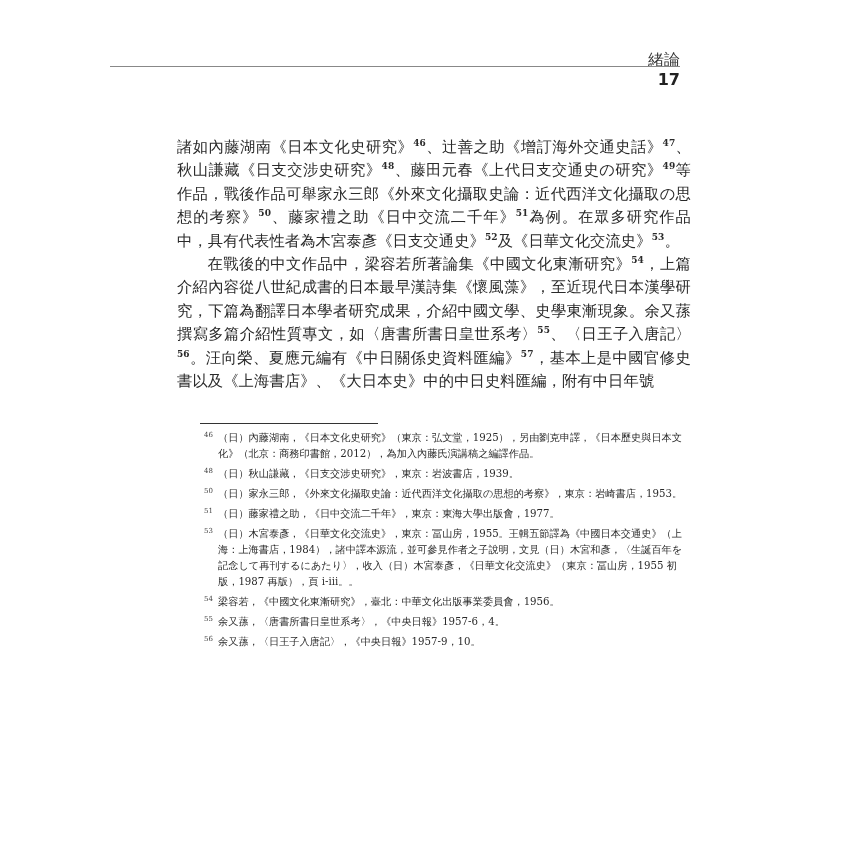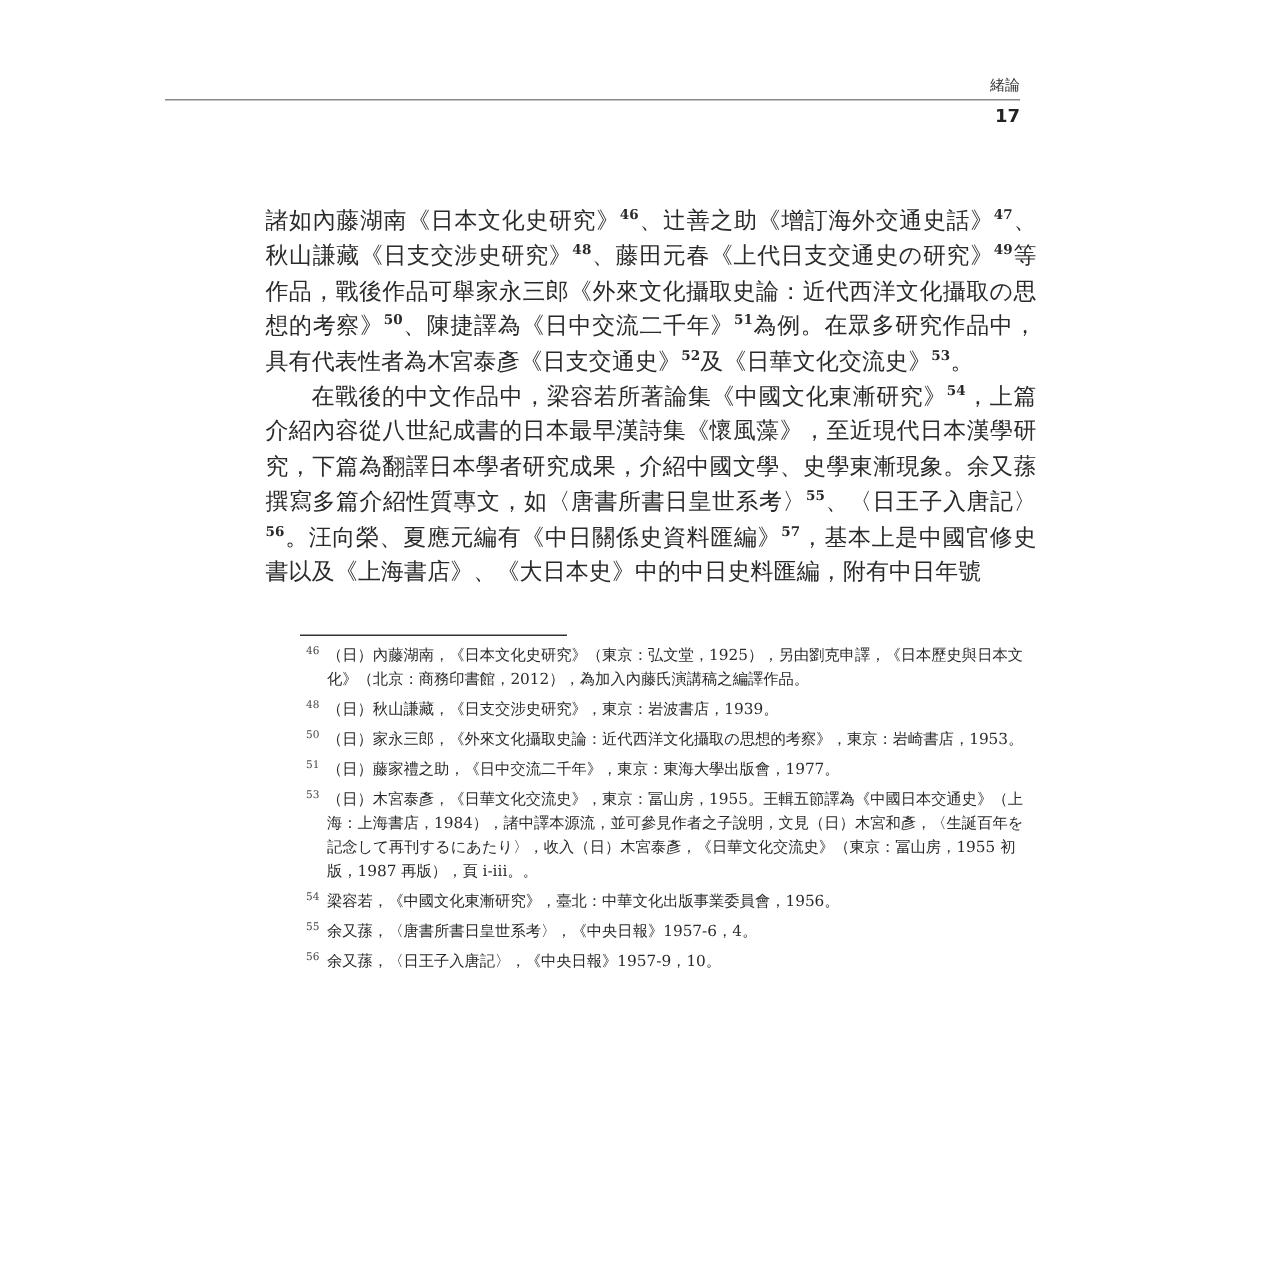--- a/index.html
+++ b/index.html
@@ -1,23 +1,23 @@
 <!DOCTYPE html>
 <html><head>
 <meta charset="utf-8">
 <style>
   html, body { margin: 0; padding: 0; background: #ffffff; }
   body { width: 850px; height: 850px; position: relative; overflow: hidden;
          font-family: "DejaVu Serif", "Liberation Serif", serif; color: #222; }
   .running-title { position: absolute; top: 50px; left: 600px; width: 80px; text-align: right;
-                   font-family: "DejaVu Sans", sans-serif; font-size: 10px; color: #333; }
+                   font-family: "DejaVu Sans", sans-serif; font-size: 16px; color: #333; }
   .header-rule { position: absolute; top: 66px; left: 110px; width: 570px; height: 0;
                  border-top: 1.5px solid #888; }
   .page-number { position: absolute; top: 70px; left: 600px; width: 80px; text-align: right;
-                 font-family: "DejaVu Sans", sans-serif; font-weight: bold; font-size: 12px; color: #222; }
+                 font-family: "DejaVu Sans", sans-serif; font-weight: bold; font-size: 16px; color: #222; }
   .body-text { position: absolute; top: 136px; left: 177px; width: 514px; }
   .para { margin: 0; font-size: 15.3px; line-height: 23.4px; letter-spacing: 0.1px;
           text-align: justify; color: #2a2a2a; }
   .para.indent { text-indent: 2em; }
   sup { font-size: 9px; line-height: 0; vertical-align: 6px; font-weight: bold; }
   .fn-rule { position: absolute; top: 423px; left: 200px; width: 178px; height: 0;
              border-top: 1.5px solid #333; }
   .footnotes { position: absolute; top: 430px; left: 204px; width: 486px; }
   .footnote { font-size: 10.2px; line-height: 16px; margin: 0 0 4px 0; color: #2a2a2a;
               padding-left: 14px; text-indent: -14px; }
@@ -25,21 +25,21 @@
             vertical-align: 4px; line-height: 0; color: #444; }
 </style>
 </head>
 <body>
 
 <div class="running-title">緒論</div>
 <div class="header-rule"></div>
 <div class="page-number">17</div>
 
 <div class="body-text">
-  <p class="para"><span>諸如內藤湖南《日本文化史研究》</span><sup>46</sup><span>、辻善之助《增訂海外交通史話》</span><sup>47</sup><span>、秋山謙藏《日支交涉史研究》</span><sup>48</sup><span>、藤田元春《上代日支交通史の研究》</span><sup>49</sup><span>等作品，戰後作品可舉家永三郎《外來文化攝取史論：近代西洋文化攝取の思想的考察》</span><sup>50</sup><span>、陳捷譯為《日中交流二千年》</span><sup>51</sup><span>為例。在眾多研究作品中，具有代表性者為木宮泰彥《日支交通史》</span><sup>52</sup><span>及《日華文化交流史》</span><sup>53</sup><span>。</span></p>
+  <p class="para"><span>諸如內藤湖南《日本文化史研究》</span><sup>46</sup><span>、辻善之助《增訂海外交通史話》</span><sup>47</sup><span>、秋山謙藏《日支交涉史研究》</span><sup>48</sup><span>、藤田元春《上代日支交通史の研究》</span><sup>49</sup><span>等作品，戰後作品可舉家永三郎《外來文化攝取史論：近代西洋文化攝取の思想的考察》</span><sup>50</sup><span>、藤家禮之助《日中交流二千年》</span><sup>51</sup><span>為例。在眾多研究作品中，具有代表性者為木宮泰彥《日支交通史》</span><sup>52</sup><span>及《日華文化交流史》</span><sup>53</sup><span>。</span></p>
   <p class="para indent"><span>在戰後的中文作品中，梁容若所著論集《中國文化東漸研究》</span><sup>54</sup><span>，上篇介紹內容從八世紀成書的日本最早漢詩集《懷風藻》，至近現代日本漢學研究，下篇為翻譯日本學者研究成果，介紹中國文學、史學東漸現象。余又蓀撰寫多篇介紹性質專文，如〈唐書所書日皇世系考〉</span><sup>55</sup><span>、〈日王子入唐記〉</span><sup>56</sup><span>。汪向榮、夏應元編有《中日關係史資料匯編》</span><sup>57</sup><span>，基本上是中國官修史書以及《上海書店》、《大日本史》中的中日史料匯編，附有中日年號</span></p>
 </div>
 
 <div class="fn-rule"></div>
 <div class="footnotes" id="footnotes">
     <p class="footnote"><span class="fn-num">46</span><span>（日）內藤湖南，《日本文化史研究》（東京：弘文堂，1925），另由劉克申譯，《日本歷史與日本文化》（北京：商務印書館，2012），為加入內藤氏演講稿之編譯作品。</span></p>
     <p class="footnote"><span class="fn-num">48</span><span>（日）秋山謙藏，《日支交涉史研究》，東京：岩波書店，1939。</span></p>
     <p class="footnote"><span class="fn-num">50</span><span>（日）家永三郎，《外來文化攝取史論：近代西洋文化攝取の思想的考察》，東京：岩崎書店，1953。</span></p>
     <p class="footnote"><span class="fn-num">51</span><span>（日）藤家禮之助，《日中交流二千年》，東京：東海大學出版會，1977。</span></p>
     <p class="footnote"><span class="fn-num">53</span><span>（日）木宮泰彥，《日華文化交流史》，東京：冨山房，1955。王輯五節譯為《中國日本交通史》（上海：上海書店，1984），諸中譯本源流，並可參見作者之子說明，文見（日）木宮和彥，〈生誕百年を記念して再刊するにあたり〉，收入（日）木宮泰彥，《日華文化交流史》（東京：冨山房，1955 初版，1987 再版），頁 i-iii。。</span></p>

